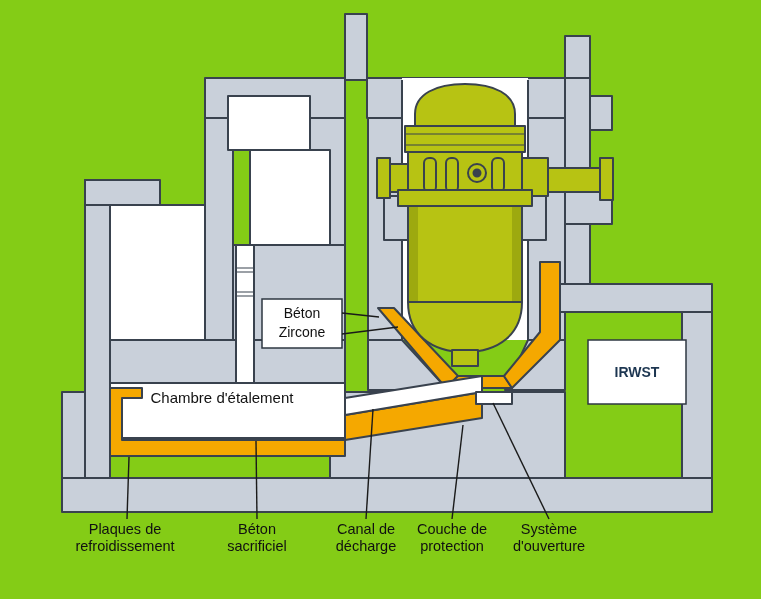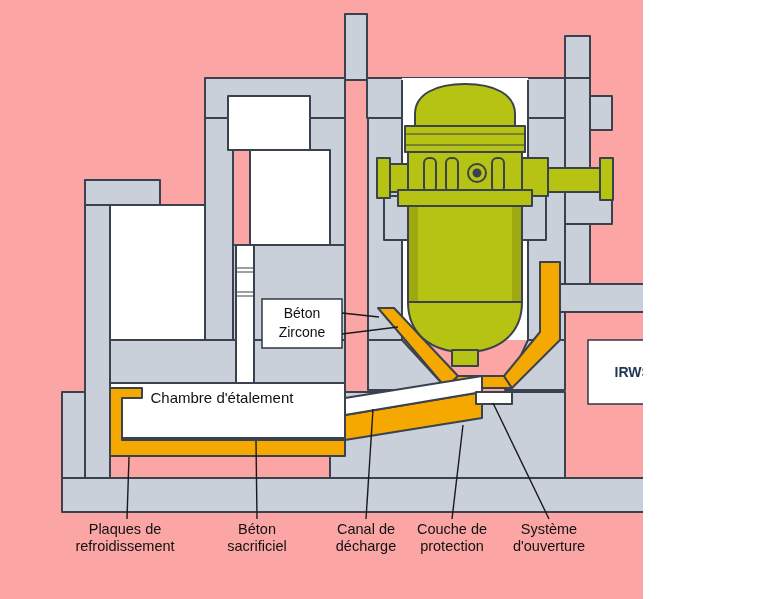--- a/index.html
+++ b/index.html
@@ -1,16 +1,16 @@
 <!DOCTYPE html>
 <html><head>
 <meta charset="utf-8">
 <style>
   html,body { margin:0; padding:0; background:#ffffff; }
-  .stage { width:643px; height:599px; background:#fca5a5; position:relative; overflow:hidden; }
+  .stage { width:761px; height:599px; background:#84cc16; position:relative; overflow:hidden; }
   svg { display:block; }
   g.o2 { stroke:#39424e; stroke-width:2; stroke-linejoin:round; stroke-linecap:round; }
   .box { stroke:#2e3742; stroke-width:1.5; fill:#ffffff; }
   .nos { stroke:none; }
   .det { stroke:#39424e; stroke-width:1.2; fill:none; }
   .cavline { stroke:#39424e; stroke-width:2; fill:none; }
   .leader { stroke:#1a1a1a; stroke-width:1.4; fill:none; }
   .dash { stroke:#39424e; stroke-width:1.2; fill:none; }
   text { font-family:"Liberation Sans", sans-serif; fill:#111111; }
   .lbl { font-size:14.5px; text-anchor:middle; }

